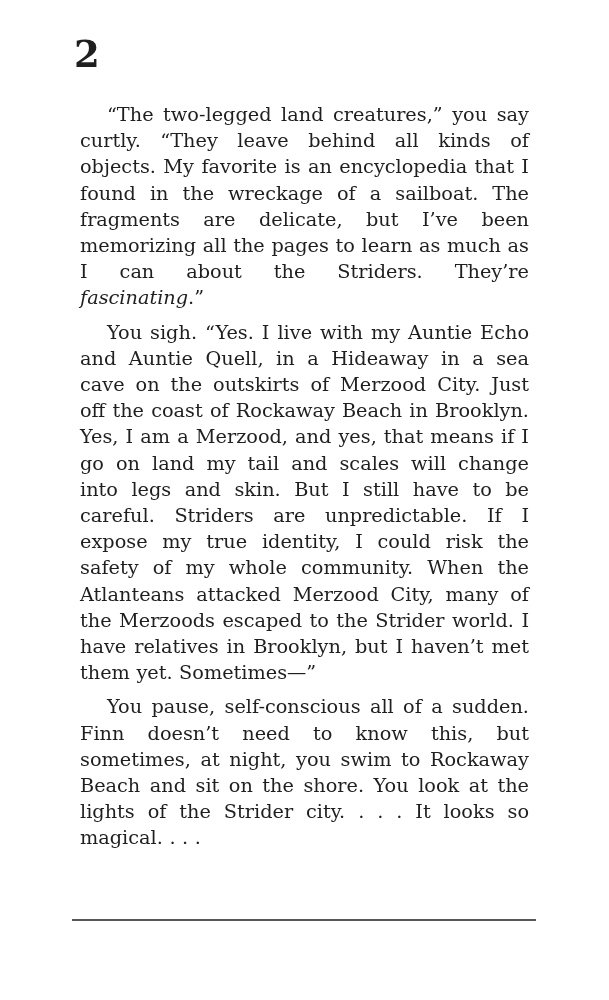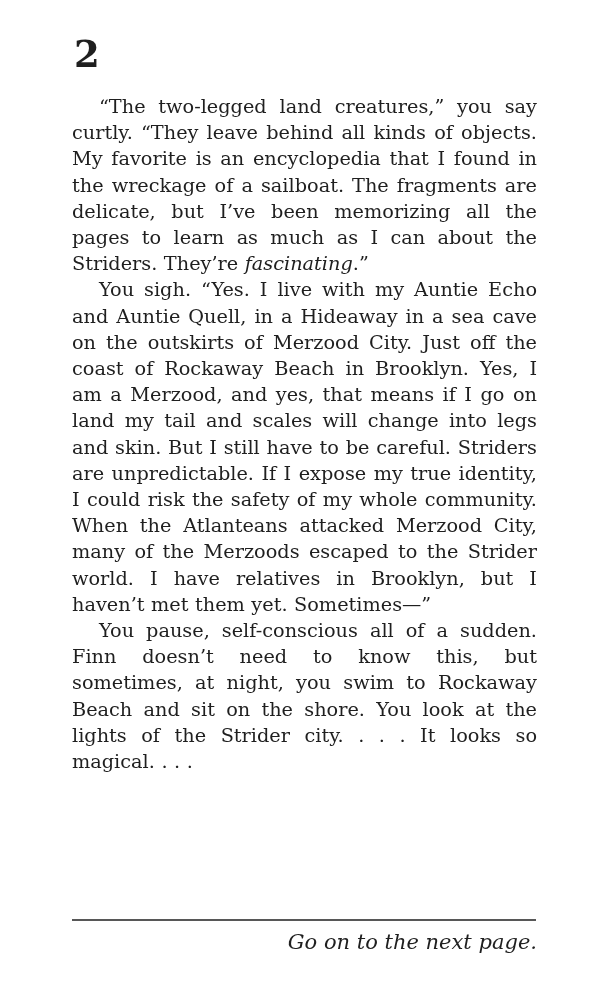--- a/index.html
+++ b/index.html
@@ -33,21 +33,21 @@
     top: 94px;
     left: 72px;
     width: 465px;
     font-size: 19.3px;
     line-height: 26.2px;
     text-align: justify;
     word-spacing: 0.02em;
   }
   .para {
     text-indent: 27px;
-    margin: 0;
+    margin: 8px;
   }
   .italic {
     font-style: italic;
   }
   .footer-divider {
     position: absolute;
     top: 919px;
     left: 72px;
     width: 464px;
     height: 2px;
@@ -71,15 +71,14 @@
   <div class="page-number">2</div>
 
   <div class="body-text">
       <p class="para"><span>“The two-legged land creatures,” you say curtly. “They leave behind all kinds of objects. My favorite is an encyclopedia that I found in the wreckage of a sailboat. The fragments are delicate, but I’ve been memorizing all the pages to learn as much as I can about the Striders. They’re </span><span class="italic">fascinating</span><span>.”</span></p>
       <p class="para"><span>You sigh. “Yes. I live with my Auntie Echo and Auntie Quell, in a Hideaway in a sea cave on the outskirts of Merzood City. Just off the coast of Rockaway Beach in Brooklyn. Yes, I am a Merzood, and yes, that means if I go on land my tail and scales will change into legs and skin. But I still have to be careful. Striders are unpredictable. If I expose my true identity, I could risk the safety of my whole community. When the Atlanteans attacked Merzood City, many of the Merzoods escaped to the Strider world. I have relatives in Brooklyn, but I haven’t met them yet. Sometimes—”</span></p>
       <p class="para"><span>You pause, self-conscious all of a sudden. Finn doesn’t need to know this, but sometimes, at night, you swim to Rockaway Beach and sit on the shore. You look at the lights of the Strider city.&nbsp;.&nbsp;.&nbsp;. It looks so magical.&nbsp;.&nbsp;.&nbsp;.</span></p>
     </div>
 
   <div class="footer-divider"></div>
 
-  <div class="footer-instruction">Go on to the next page.</div>
 
 </div>
 
 </body></html>

